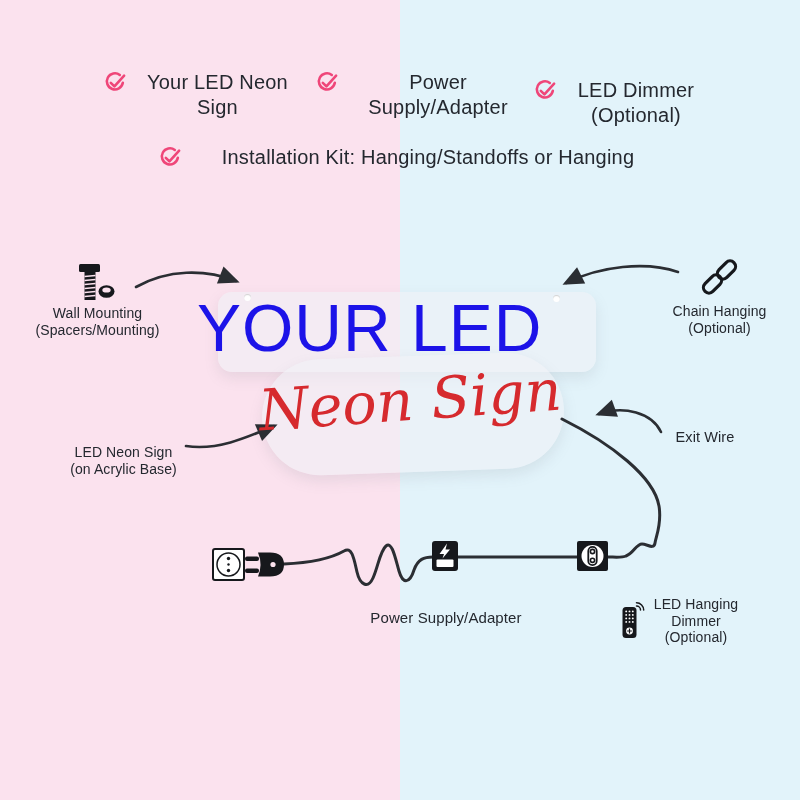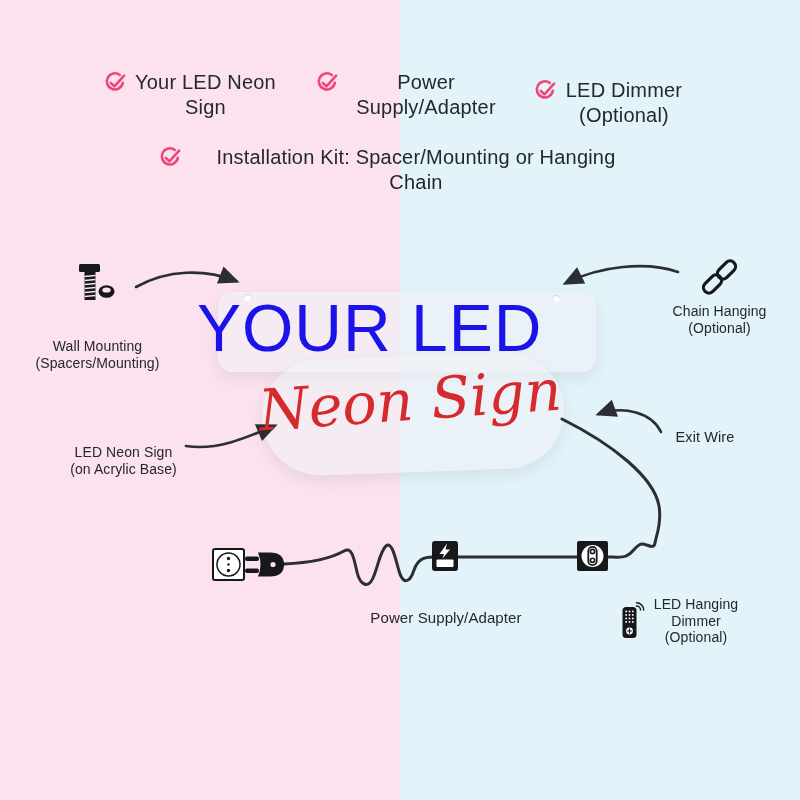--- a/index.html
+++ b/index.html
@@ -2,21 +2,21 @@
 <html><head>
 <meta charset="utf-8">
 <style>
   html,body{margin:0;padding:0;}
   .canvas{
     position:relative;width:800px;height:800px;overflow:hidden;
     background:linear-gradient(90deg,#FBE2EE 0 50%,#E2F3FA 50% 100%);
     font-family:"Liberation Sans",sans-serif;color:#24282F;
   }
   
-  .check-item{position:absolute;display:flex;gap:1px;align-items:flex-start;}
+  .check-item{position:absolute;display:flex;gap:13px;align-items:flex-start;}
   .check-icon{width:23px;height:23px;flex:none;margin-top:1px;}
   .check-text{text-align:center;font-size:20px;line-height:25px;letter-spacing:.2px;}
   #item1{left:104px;top:70px;}  #item1 .check-text{width:155px;}
   #item2{left:316px;top:70px;}  #item2 .check-text{width:172px;}
   #item3{left:534px;top:78px;}  #item3 .check-text{width:132px;}
   #item4{left:159px;top:145px;} #item4 .check-text{width:466px;}
   
   .acrylic-top{position:absolute;left:218px;top:292px;width:378px;height:80px;border-radius:14px;
     background:rgba(240,242,247,0.6);box-shadow:0 6px 14px rgba(130,135,150,0.16);}
   .acrylic-bottom{position:absolute;left:262px;top:356px;width:302px;height:116px;border-radius:58px;
@@ -24,21 +24,21 @@
   .hole{position:absolute;width:7px;height:7px;border-radius:50%;background:#fff;
     box-shadow:inset 0 1px 1px rgba(0,0,0,0.18);}
   #hole-left{left:244px;top:294px;} #hole-right{left:553px;top:295px;}
   .sign-title{position:absolute;left:197px;top:299px;width:400px;text-align:left;
     font-size:66px;line-height:58px;letter-spacing:1px;color:#1C13E8;}
   .sign-script{position:absolute;left:240px;top:364px;width:340px;text-align:center;
     font-size:57px;line-height:72px;color:#D62A2E;font-family:"DejaVu Serif",serif;
     font-style:italic;transform:rotate(-4deg);}
   
   .callout{position:absolute;text-align:center;font-size:14px;line-height:16.5px;letter-spacing:.1px;}
-  #co-wall{left:10px;top:305px;width:175px;margin-top:33px;}
+  #co-wall{left:10px;top:305px;width:175px;}
   #co-chain{left:632px;top:303px;width:175px;}
   #co-neon{left:36px;top:444px;width:175px;}
   #co-exit{left:660px;top:429px;width:90px;font-size:14.5px;}
   #co-power{left:346px;top:610px;width:200px;font-size:15px;text-align:center;}
   #co-remote{left:618px;top:596px;width:156px;}
   
   .overlay{position:absolute;left:0;top:0;width:800px;height:800px;pointer-events:none;}
 </style>
 </head>
 <body>
@@ -176,22 +176,21 @@
       <div>(Optional)</div>
     </div>
   </div>
 
   <div class="check-item" id="item4">
     <svg class="check-icon" viewBox="0 0 32 32">
       <path d="M22,5.5 A11.2,11.2 0 1 0 26.2,16.5" fill="none" stroke="#EF4679" stroke-width="3.6" stroke-linecap="round"></path>
       <path d="M9.5,16.5 L14.5,21.5 L28,6.5" fill="none" stroke="#EF4679" stroke-width="3.6" stroke-linecap="round" stroke-linejoin="round"></path>
     </svg>
     <div class="check-text">
-      <div>Installation Kit: Spacer/Mounting or Hanging</div>
-      <div>Chain</div>
+      <div>Installation Kit: Hanging/Standoffs or Hanging</div>
     </div>
   </div>
 
   <div class="sign-title">YOUR LED</div>
   <div class="sign-script">Neon Sign</div>
 
   <div class="callout" id="co-wall">
     <div>Wall Mounting</div>
     <div>(Spacers/Mounting)</div>
   </div>

